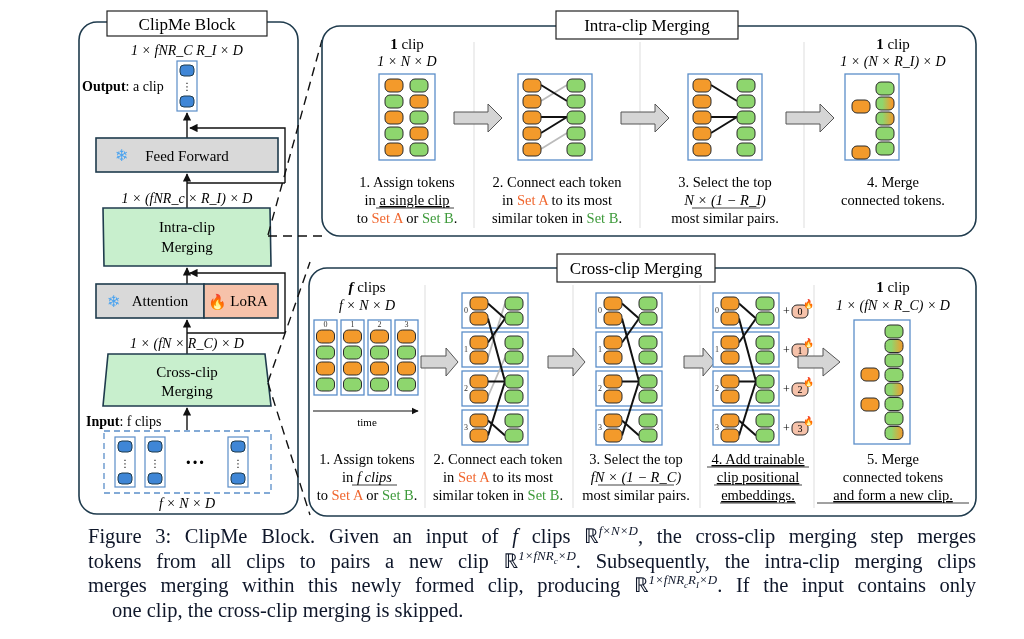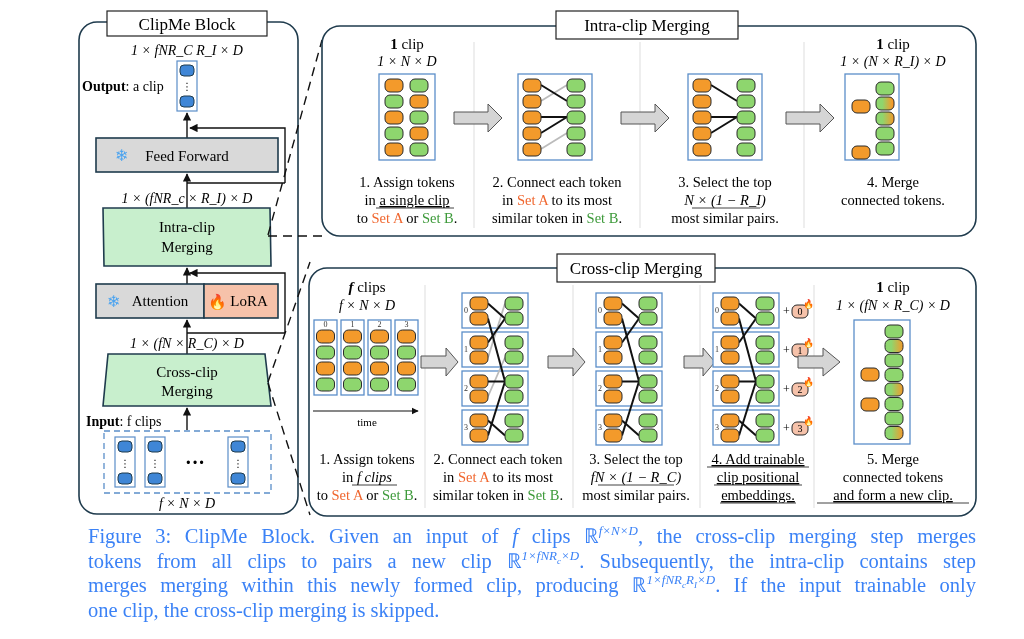--- a/index.html
+++ b/index.html
@@ -1,20 +1,20 @@
 <!DOCTYPE html>
 <html><head>
 <meta charset="utf-8">
 <style>
   html,body{margin:0;padding:0;background:#fff;}
   body{width:1024px;height:639px;position:relative;overflow:hidden;font-family:"Liberation Serif",serif;color:#111;}
   #fig{position:absolute;left:0;top:0;}
-  .cap{position:absolute;left:88px;top:524px;width:888px;font-family:"Liberation Serif",serif;font-size:20.5px;line-height:24.5px;text-align:justify;color:#3b82f6;}
+  .cap{position:absolute;left:88px;top:524px;width:888px;font-family:"Liberation Serif",serif;font-size:20.5px;line-height:24.5px;text-align:justify;color:#0f172a;}
   .cap .line{display:block;white-space:nowrap;text-align-last:justify;}
-  .cap .line.last{text-align-last:left;}
+  .cap .line.last{text-align-last:left;margin-left:24px;}
   .cap sup{font-size:13px;font-style:italic;vertical-align:8px;line-height:0;}
   .cap i{font-style:italic;}
   svg text{font-family:"Liberation Serif",serif;}
 </style>
 </head>
 <body>
 
 <svg id="fig" width="1024" height="525" viewBox="0 0 1024 525">
   <defs>
     <marker id="arr" viewBox="0 0 10 10" refX="9" refY="5" markerWidth="6" markerHeight="6" orient="auto-start-reverse">
@@ -403,16 +403,16 @@
       </g>
     <text x="893" y="464" text-anchor="middle" font-size="14.5">5. Merge</text>
     <text x="893" y="482" text-anchor="middle" font-size="14.5">connected tokens</text>
     <text x="893" y="500" text-anchor="middle" font-size="14.5" text-decoration="underline">and form a new clip.</text>
     <line x1="817" y1="503" x2="969" y2="503" stroke="#111" stroke-width="0.8"></line>
   </g>
 </svg>
 
 <div class="cap">
   <span class="line"><span>Figure 3: ClipMe Block.  Given an input of </span><i>f</i><span> clips ℝ</span><sup>f×N×D</sup><span>, the cross-clip merging step merges</span></span>
-  <span class="line"><span>tokens from all clips to pairs a new clip ℝ</span><sup><span>1×fNR</span><sub style="font-size:9px">c</sub><span>×D</span></sup><span>.  Subsequently, the intra-clip contains step</span></span>
-  <span class="line"><span>merges merging within this newly formed clip, producing ℝ</span><sup><span>1×fNR</span><sub style="font-size:9px">c</sub><span>R</span><sub style="font-size:9px">I</sub><span>×D</span></sup><span>. If the input trainable only</span></span>
+  <span class="line"><span>tokens from all clips to pairs a new clip ℝ</span><sup><span>1×fNR</span><sub style="font-size:9px">c</sub><span>×D</span></sup><span>.  Subsequently, the intra-clip merging clips</span></span>
+  <span class="line"><span>merges merging within this newly formed clip, producing ℝ</span><sup><span>1×fNR</span><sub style="font-size:9px">c</sub><span>R</span><sub style="font-size:9px">I</sub><span>×D</span></sup><span>. If the input contains only</span></span>
   <span class="line last"><span>one clip, the cross-clip merging is skipped.</span></span>
 </div>
 
 </body></html>

